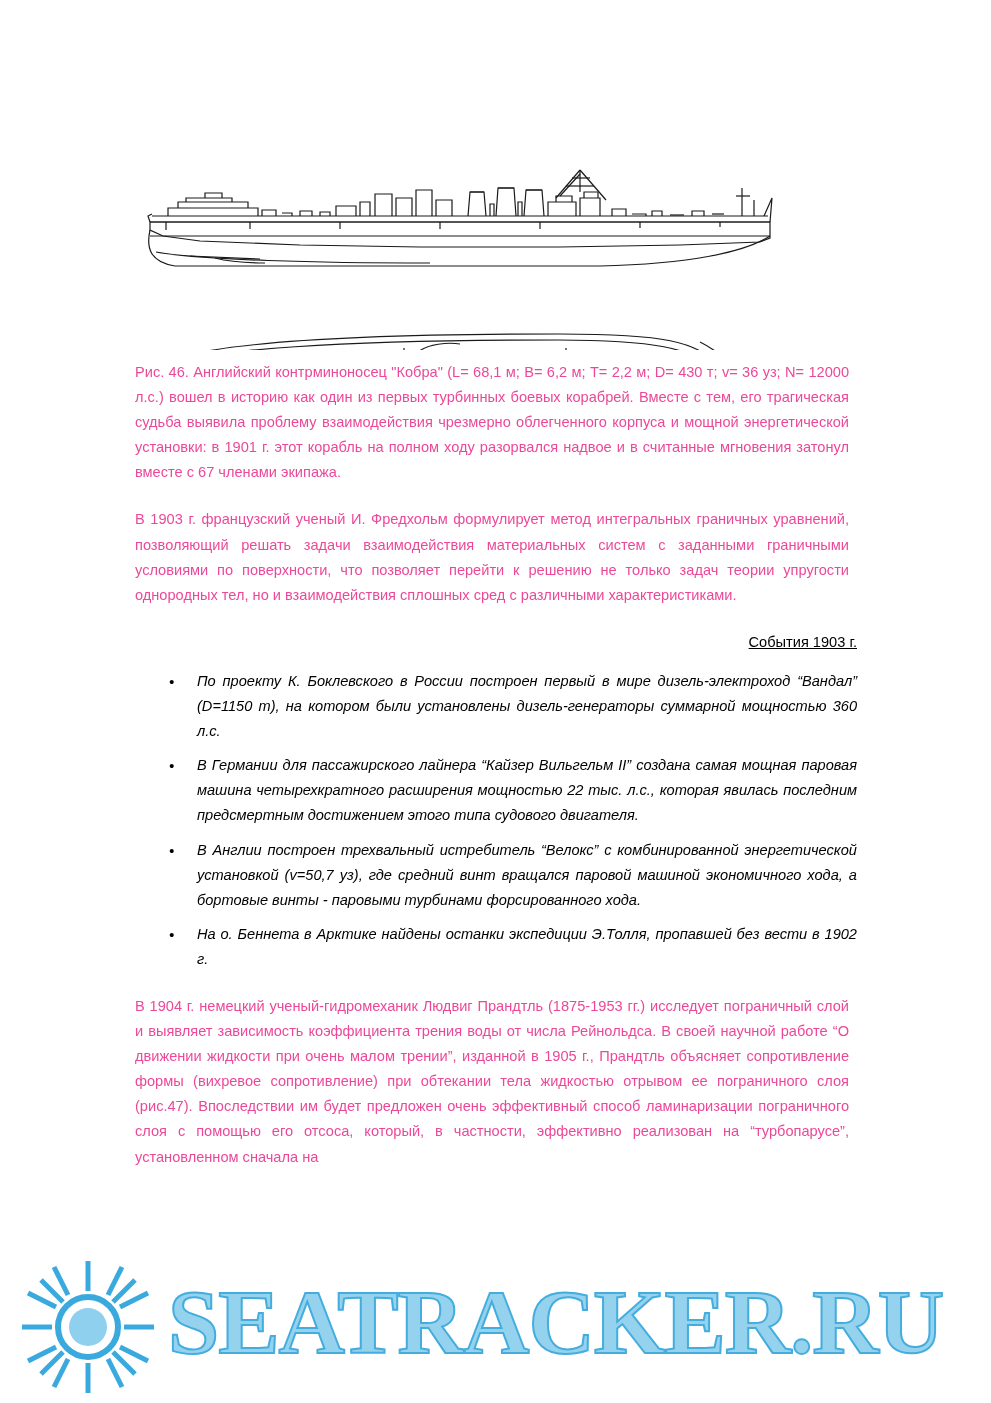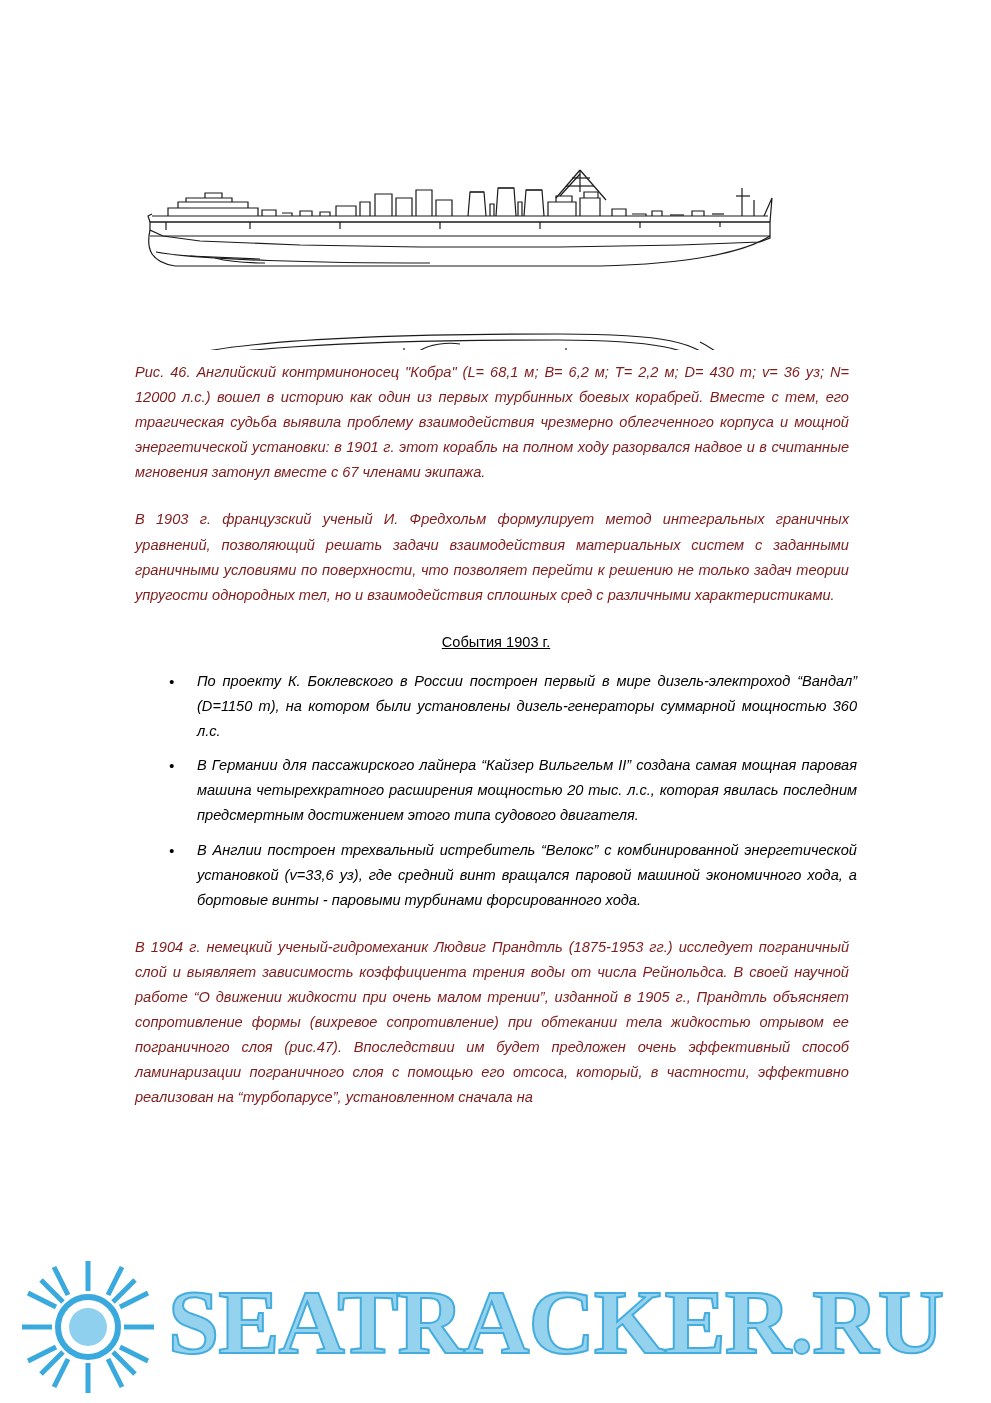--- a/index.html
+++ b/index.html
@@ -34,30 +34,29 @@
     left: 135px;
     top: 360px;
     width: 722px;
   }
   p.para {
     margin: 0 8px 22px 0;
     font-size: 14.6px;
     line-height: 1.72;
     text-align: justify;
     text-justify: inter-word;
-    color: #7f1d1d;
-    font-style: italic;
+    color: #ec4899;
   }
   .caption-ref { }
   .sub-head {
     margin: 0 0 14px 0;
     font-size: 14.6px;
     line-height: 1.72;
     text-decoration: underline;
-    text-align: center;
+    text-align: right;
   }
   ul.events {
     margin: 0 0 22px 0;
     padding-left: 62px;
     list-style: none;
   }
   ul.events li {
     position: relative;
     font-size: 14.6px;
     line-height: 1.72;
@@ -265,22 +264,23 @@
   <div class="body-text">
 
     <p class="para caption-ref">Рис. 46. Английский контрминоносец "Кобра" (L= 68,1 м; В= 6,2 м; Т= 2,2 м; D= 430 т; v= 36 уз; N= 12000 л.с.) вошел в историю как один из первых турбинных боевых корабрей. Вместе с тем, его трагическая судьба выявила проблему взаимодействия чрезмерно облегченного корпуса и мощной энергетической установки: в 1901 г. этот корабль на полном ходу разорвался надвое и в считанные мгновения затонул вместе с 67 членами экипажа.</p>
 
     <p class="para">В 1903 г. французский ученый И. Фредхольм формулирует метод интегральных граничных уравнений, позволяющий решать задачи взаимодействия материальных систем с заданными граничными условиями по поверхности, что позволяет перейти к решению не только задач теории упругости однородных тел, но и взаимодействия сплошных сред с различными характеристиками.</p>
 
     <p class="sub-head">События 1903 г.</p>
 
     <ul class="events">
       <li>По проекту К. Боклевского в России построен первый в мире дизель-электроход “Вандал” (D=1150 т), на котором были установлены дизель-генераторы суммарной мощностью 360 л.с.</li>
-      <li>В Германии для пассажирского лайнера “Кайзер Вильгельм II” создана самая мощная паровая машина четырехкратного расширения мощностью 20 тыс. л.с., которая явилась последним предсмертным достижением этого типа судового двигателя.</li>
-      <li>В Англии построен трехвальный истребитель “Велокс” с комбинированной энергетической установкой (v=33,6 уз), где средний винт вращался паровой машиной экономичного хода, а бортовые винты - паровыми турбинами форсированного хода.</li>
+      <li>В Германии для пассажирского лайнера “Кайзер Вильгельм II” создана самая мощная паровая машина четырехкратного расширения мощностью 22 тыс. л.с., которая явилась последним предсмертным достижением этого типа судового двигателя.</li>
+      <li>В Англии построен трехвальный истребитель “Велокс” с комбинированной энергетической установкой (v=50,7 уз), где средний винт вращался паровой машиной экономичного хода, а бортовые винты - паровыми турбинами форсированного хода.</li>
+      <li>На о. Беннета в Арктике найдены останки экспедиции Э.Толля, пропавшей без вести в 1902 г.</li>
     </ul>
 
     <p class="para">В 1904 г. немецкий ученый-гидромеханик Людвиг Прандтль (1875-1953 гг.) исследует пограничный слой и выявляет зависимость коэффициента трения воды от числа Рейнольдса. В своей научной работе “О движении жидкости при очень малом трении”, изданной в 1905 г., Прандтль объясняет сопротивление формы (вихревое сопротивление) при обтекании тела жидкостью отрывом ее пограничного слоя (рис.47). Впоследствии им будет предложен очень эффективный способ ламинаризации пограничного слоя с помощью его отсоса, который, в частности,          эффективно          реализован          на          “турбопарусе”,          установленном          сначала          на</p>
   </div>
 
   <div class="watermark">
     <svg class="wm-sun" viewBox="0 0 140 140">
       <g>
         <circle cx="70" cy="70" r="30" fill="none" stroke="#3aa9dd" stroke-width="6"></circle>
         <circle cx="70" cy="70" r="19" fill="#8fd0ee"></circle>

